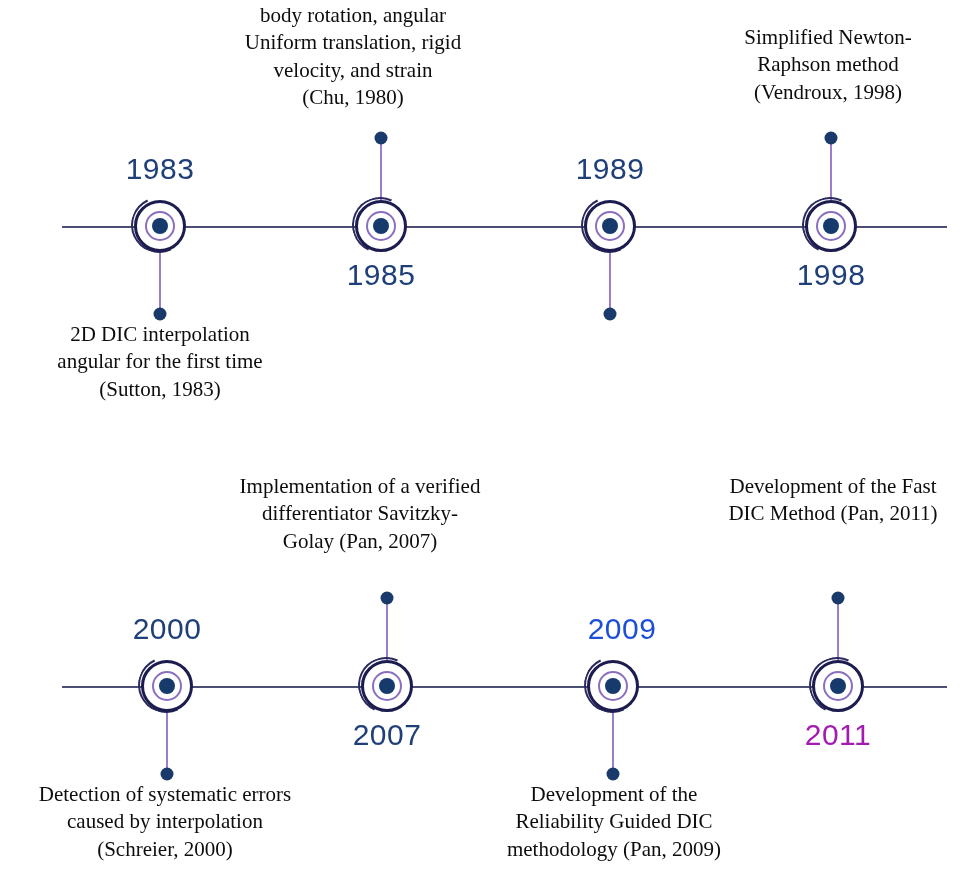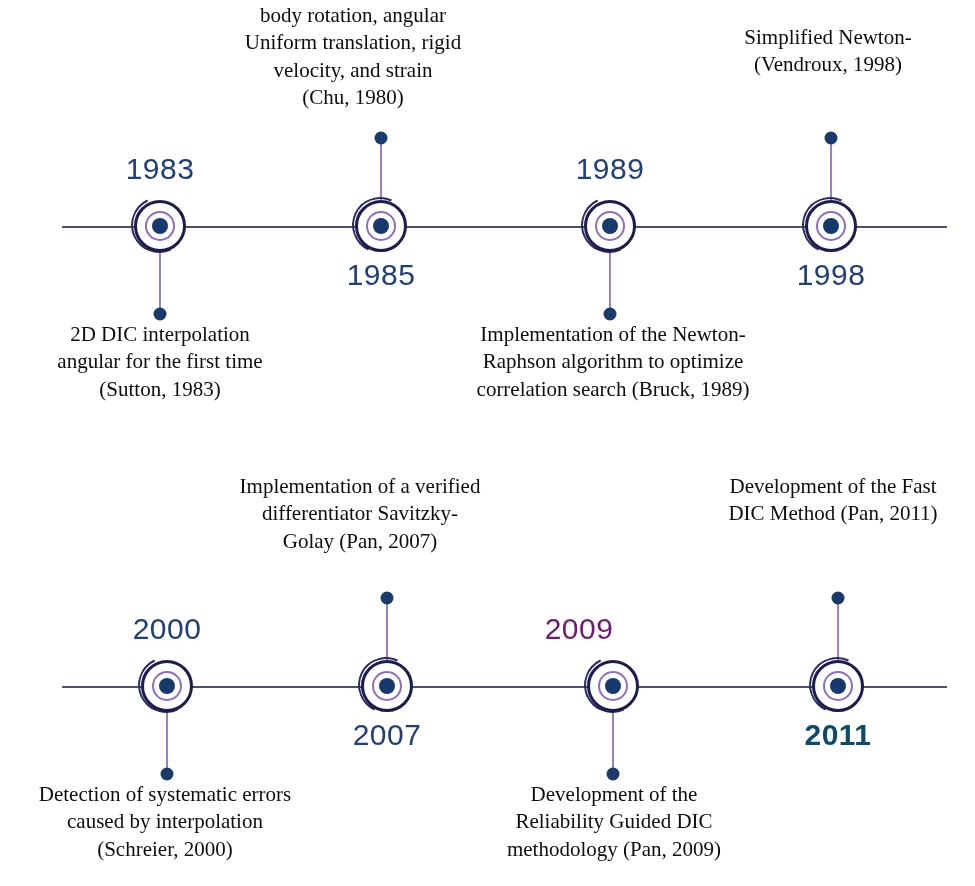--- a/index.html
+++ b/index.html
@@ -152,36 +152,32 @@
     </div>
     <div class="stem" style="left: 610px; height: 62px; top: 252px; border-left-color: rgb(155, 127, 207);"></div>
     <div class="stem-dot" style="left: 610px; top: 314px; background: rgb(25, 58, 107);"></div>
     <div class="marker arc-down" style="left: 610px; top: 226px;">
       <span class="arc"></span>
       <span class="ring-outer" style="border-color: rgb(28, 28, 78);"></span>
       <span class="ring-inner" style="border-color: rgb(138, 111, 192);"></span>
       <span class="core-dot" style="background: rgb(23, 58, 109);"></span>
     </div>
     <div class="year-label" style="left: 610px; top: 152px; color: rgb(31, 63, 120);">1989</div>
-    <div class="caption" style="left: 613px; top: 321px; color: rgb(13, 13, 13);">
-      <span class="caption-line">Implementation of the Newton-</span>
-      <span class="caption-line">Raphson algorithm to optimize</span>
-      <span class="caption-line">correlation search (Bruck, 1989)</span>
-    </div>
     <div class="stem" style="left: 831px; height: 62px; top: 138px; border-left-color: rgb(155, 127, 207);"></div>
     <div class="stem-dot" style="left: 831px; top: 138px; background: rgb(25, 58, 107);"></div>
     <div class="marker arc-up" style="left: 831px; top: 226px;">
       <span class="arc"></span>
       <span class="ring-outer" style="border-color: rgb(28, 28, 78);"></span>
       <span class="ring-inner" style="border-color: rgb(138, 111, 192);"></span>
       <span class="core-dot" style="background: rgb(23, 58, 109);"></span>
     </div>
     <div class="year-label" style="left: 831px; top: 258px; color: rgb(31, 63, 120); text-align: right;">1998</div>
     <div class="caption" style="left: 828px; top: 24px; color: rgb(13, 13, 13);">
       <span class="caption-line">Simplified Newton-</span>
+      <span class="caption-line">Raphson method</span>
       <span class="caption-line">(Vendroux, 1998)</span>
     </div>
     <div class="axis-line" style="left: 62px; width: 885px; top: 686px; border-top-color: rgb(74, 79, 115);"></div>
     <div class="stem" style="left: 167px; height: 62px; top: 712px; border-left-color: rgb(155, 127, 207);"></div>
     <div class="stem-dot" style="left: 167px; top: 774px; background: rgb(25, 58, 107);"></div>
     <div class="marker arc-down" style="left: 167px; top: 686px;">
       <span class="arc"></span>
       <span class="ring-outer" style="border-color: rgb(28, 28, 78);"></span>
       <span class="ring-inner" style="border-color: rgb(138, 111, 192);"></span>
       <span class="core-dot" style="background: rgb(23, 58, 109);"></span>
@@ -207,32 +203,32 @@
       <span class="caption-line">Golay (Pan, 2007)</span>
     </div>
     <div class="stem" style="left: 613px; height: 62px; top: 712px; border-left-color: rgb(155, 127, 207);"></div>
     <div class="stem-dot" style="left: 613px; top: 774px; background: rgb(25, 58, 107);"></div>
     <div class="marker arc-down" style="left: 613px; top: 686px;">
       <span class="arc"></span>
       <span class="ring-outer" style="border-color: rgb(28, 28, 78);"></span>
       <span class="ring-inner" style="border-color: rgb(138, 111, 192);"></span>
       <span class="core-dot" style="background: rgb(23, 58, 109);"></span>
     </div>
-    <div class="year-label" style="left: 579px; top: 612px; color: #701a75;">2009</div>
+    <div class="year-label" style="left: 622px; top: 612px; color: #1d4ed8;">2009</div>
     <div class="caption" style="left: 614px; top: 781px; color: rgb(13, 13, 13);">
       <span class="caption-line">Development of the</span>
       <span class="caption-line">Reliability Guided DIC</span>
       <span class="caption-line">methodology (Pan, 2009)</span>
     </div>
     <div class="stem" style="left: 838px; height: 62px; top: 598px; border-left-color: rgb(155, 127, 207);"></div>
     <div class="stem-dot" style="left: 838px; top: 598px; background: rgb(25, 58, 107);"></div>
     <div class="marker arc-up" style="left: 838px; top: 686px;">
       <span class="arc"></span>
       <span class="ring-outer" style="border-color: rgb(28, 28, 78);"></span>
       <span class="ring-inner" style="border-color: rgb(138, 111, 192);"></span>
       <span class="core-dot" style="background: rgb(23, 58, 109);"></span>
     </div>
-    <div class="year-label" style="left: 838px; top: 718px; color: #0c4a6e; font-weight: bold;">2011</div>
+    <div class="year-label" style="left: 838px; top: 718px; color: #a21caf;">2011</div>
     <div class="caption" style="left: 833px; top: 473px; color: rgb(13, 13, 13);">
       <span class="caption-line">Development of the Fast</span>
       <span class="caption-line">DIC Method (Pan, 2011)</span>
     </div>
   </div>
 
 </body></html>

